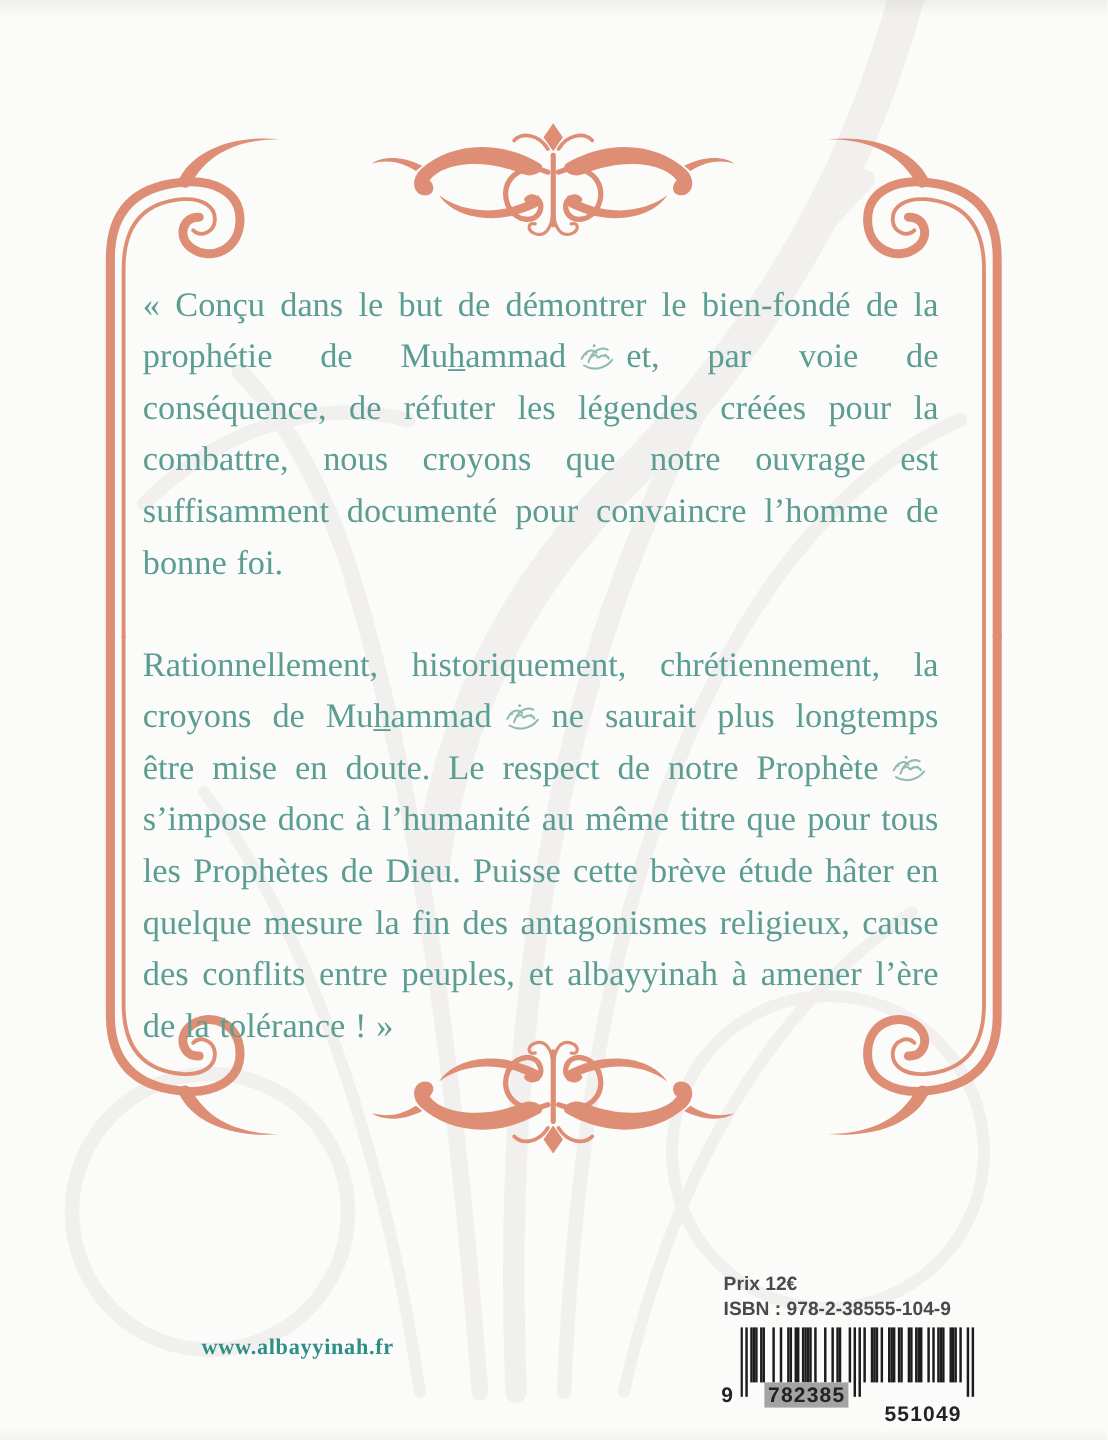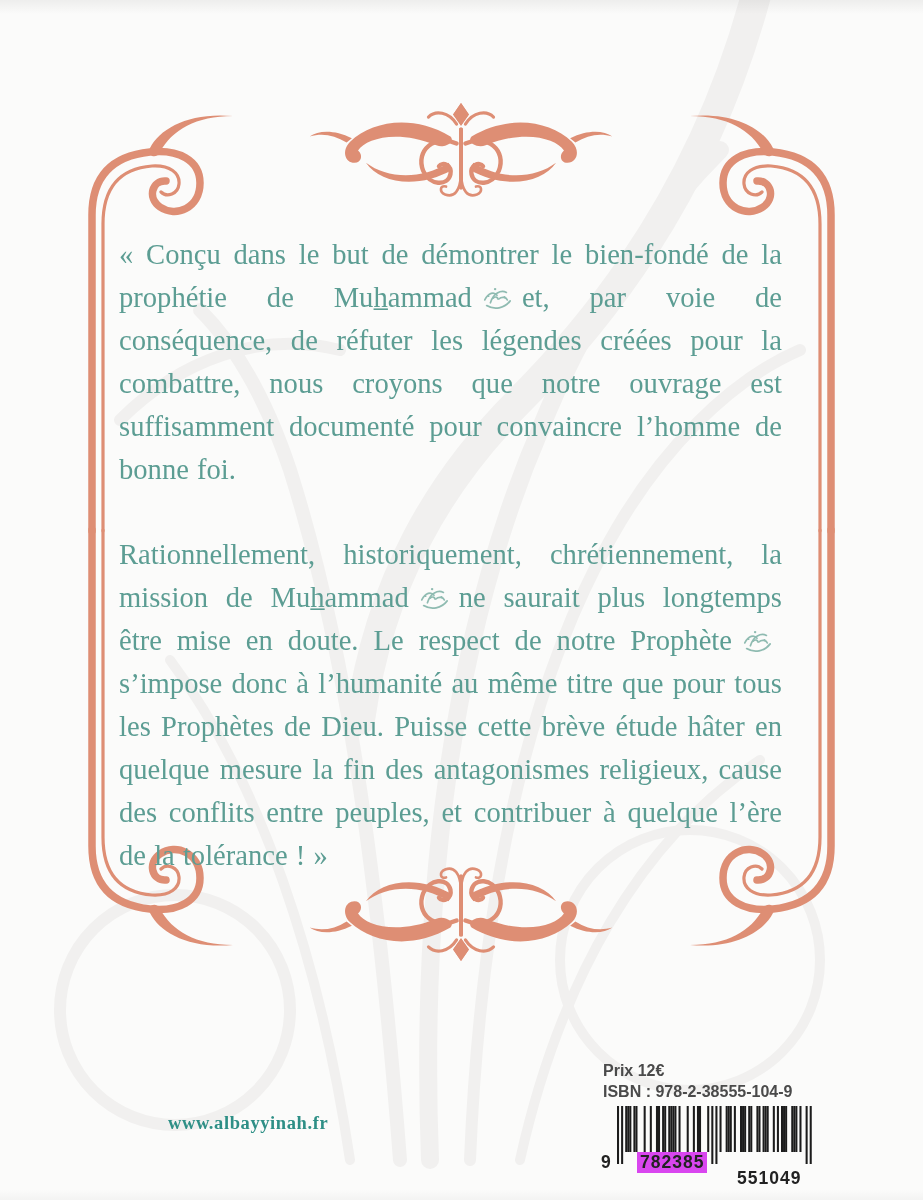--- a/index.html
+++ b/index.html
@@ -48,21 +48,21 @@
   }
   .price{font-size:16px;line-height:20px;}
   .isbn{font-size:16px;line-height:21px;white-space:nowrap;}
   .barcode{position:relative;margin-top:4px;width:224px;height:66px;}
   .barcode svg{position:absolute;left:14px;top:0;}
   .barcode-digits{
     position:absolute;left:0;top:44px;width:238px;
     font-size:17.5px;color:#222;letter-spacing:1px;
   }
   .barcode-digits .lead{position:absolute;left:-2px;top:2px;}
-  .barcode-digits .g1{position:absolute;left:34px;top:2px;background:#d946ef;padding:0 3px;}
+  .barcode-digits .g1{position:absolute;left:34px;top:2px;background:#a3a3a3;padding:0 3px;}
   .barcode-digits .g2{position:absolute;left:131px;top:18px;background:#fbfbfa;padding:0 3px;}
 </style>
 </head>
 <body>
 
 <svg class="layer" viewBox="0 0 923 1200" aria-hidden="true">
   <g fill="none" stroke="#f1f0ef" stroke-linecap="round">
     <path d="M760 -20 C720 140 640 280 520 400 C440 480 380 580 360 720" stroke-width="30"></path>
     <path d="M430 1160 C420 900 450 640 540 430 C580 330 640 230 720 150" stroke-width="18"></path>
     <path d="M400 1160 C380 900 350 660 290 470 C270 410 240 350 200 310" stroke-width="14"></path>
@@ -121,25 +121,25 @@
       <circle cx="25" cy="12" r="1.1"></circle>
       <circle cx="8" cy="11" r="1"></circle>
     </g>
   </symbol>
 </svg>
 
 <div class="quote">
   <p><span>« Conçu dans le but de démontrer le bien-fondé de la prophétie de Muh̲ammad</span><span class="pbuh"><svg>
           <use href="#pbuh-sym"></use>
         </svg></span><span>et, par voie de conséquence, de réfuter les légendes créées pour la combattre, nous croyons que notre ouvrage est suffisamment documenté pour convaincre l’homme de bonne foi.</span></p>
-  <p><span>Rationnellement, historiquement, chrétiennement, la mission de Muh̲ammad</span><span class="pbuh"><svg>
+  <p><span>Rationnellement, historiquement, chrétiennement, la croyons de Muh̲ammad</span><span class="pbuh"><svg>
           <use href="#pbuh-sym"></use>
         </svg></span><span>ne saurait plus longtemps être mise en doute. Le respect de notre Prophète</span><span class="pbuh"><svg>
           <use href="#pbuh-sym"></use>
-        </svg></span><span>s’impose donc à l’humanité au même titre que pour tous les Prophètes de Dieu. Puisse cette brève étude hâter en quelque mesure la fin des antagonismes religieux, cause des conflits entre peuples, et contribuer à quelque l’ère de la tolérance ! »</span></p>
+        </svg></span><span>s’impose donc à l’humanité au même titre que pour tous les Prophètes de Dieu. Puisse cette brève étude hâter en quelque mesure la fin des antagonismes religieux, cause des conflits entre peuples, et albayyinah à amener l’ère de la tolérance ! »</span></p>
 </div>
 
 <div class="publisher">
   <div class="publisher-site">www.albayyinah.fr</div>
 </div>
 
 <div class="barcode-block">
   <div class="price">Prix 12€</div>
   <div class="isbn">ISBN : 978-2-38555-104-9</div>
   <div class="barcode">

